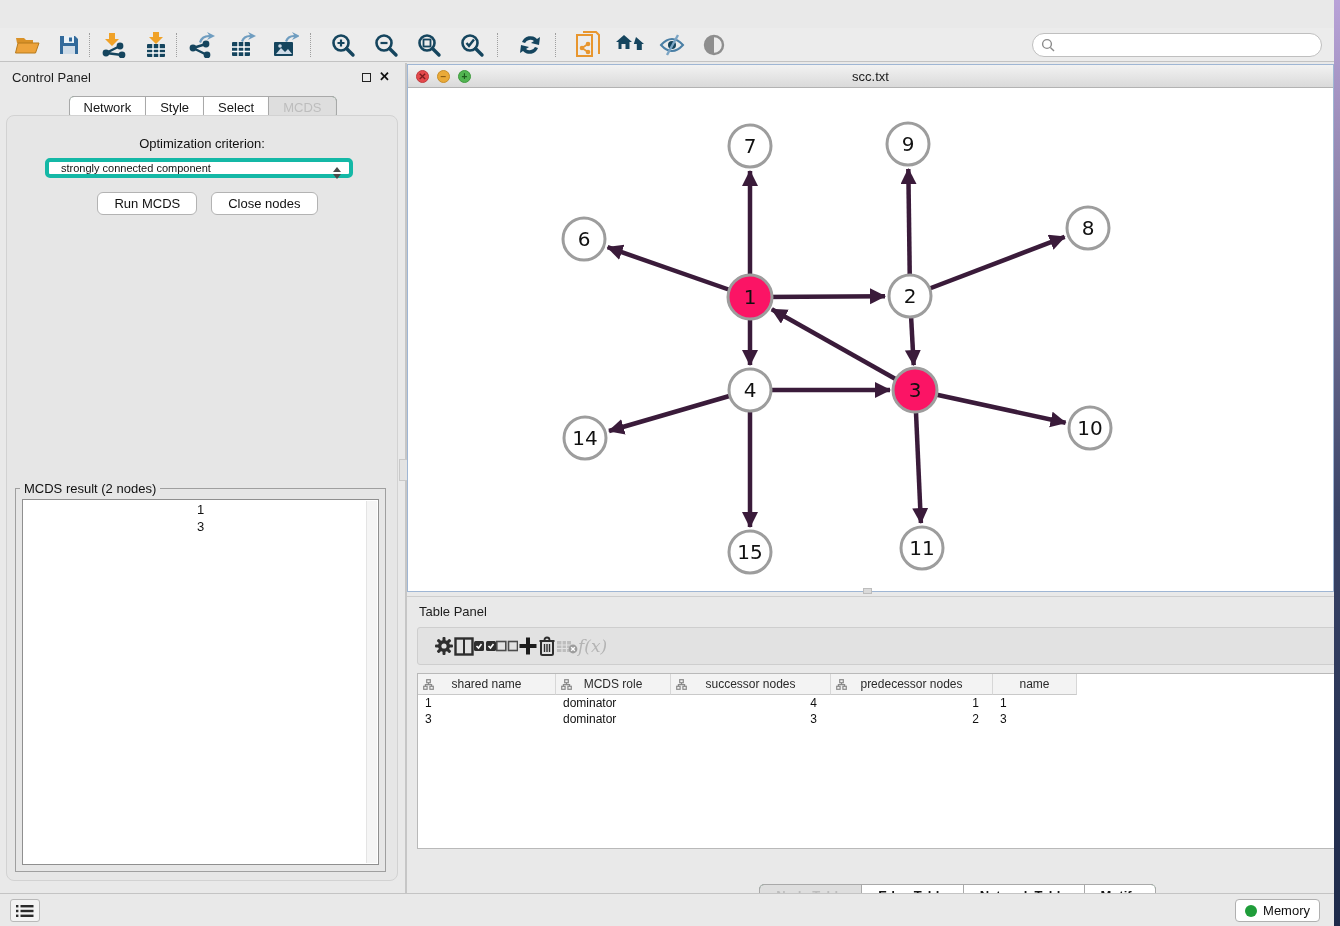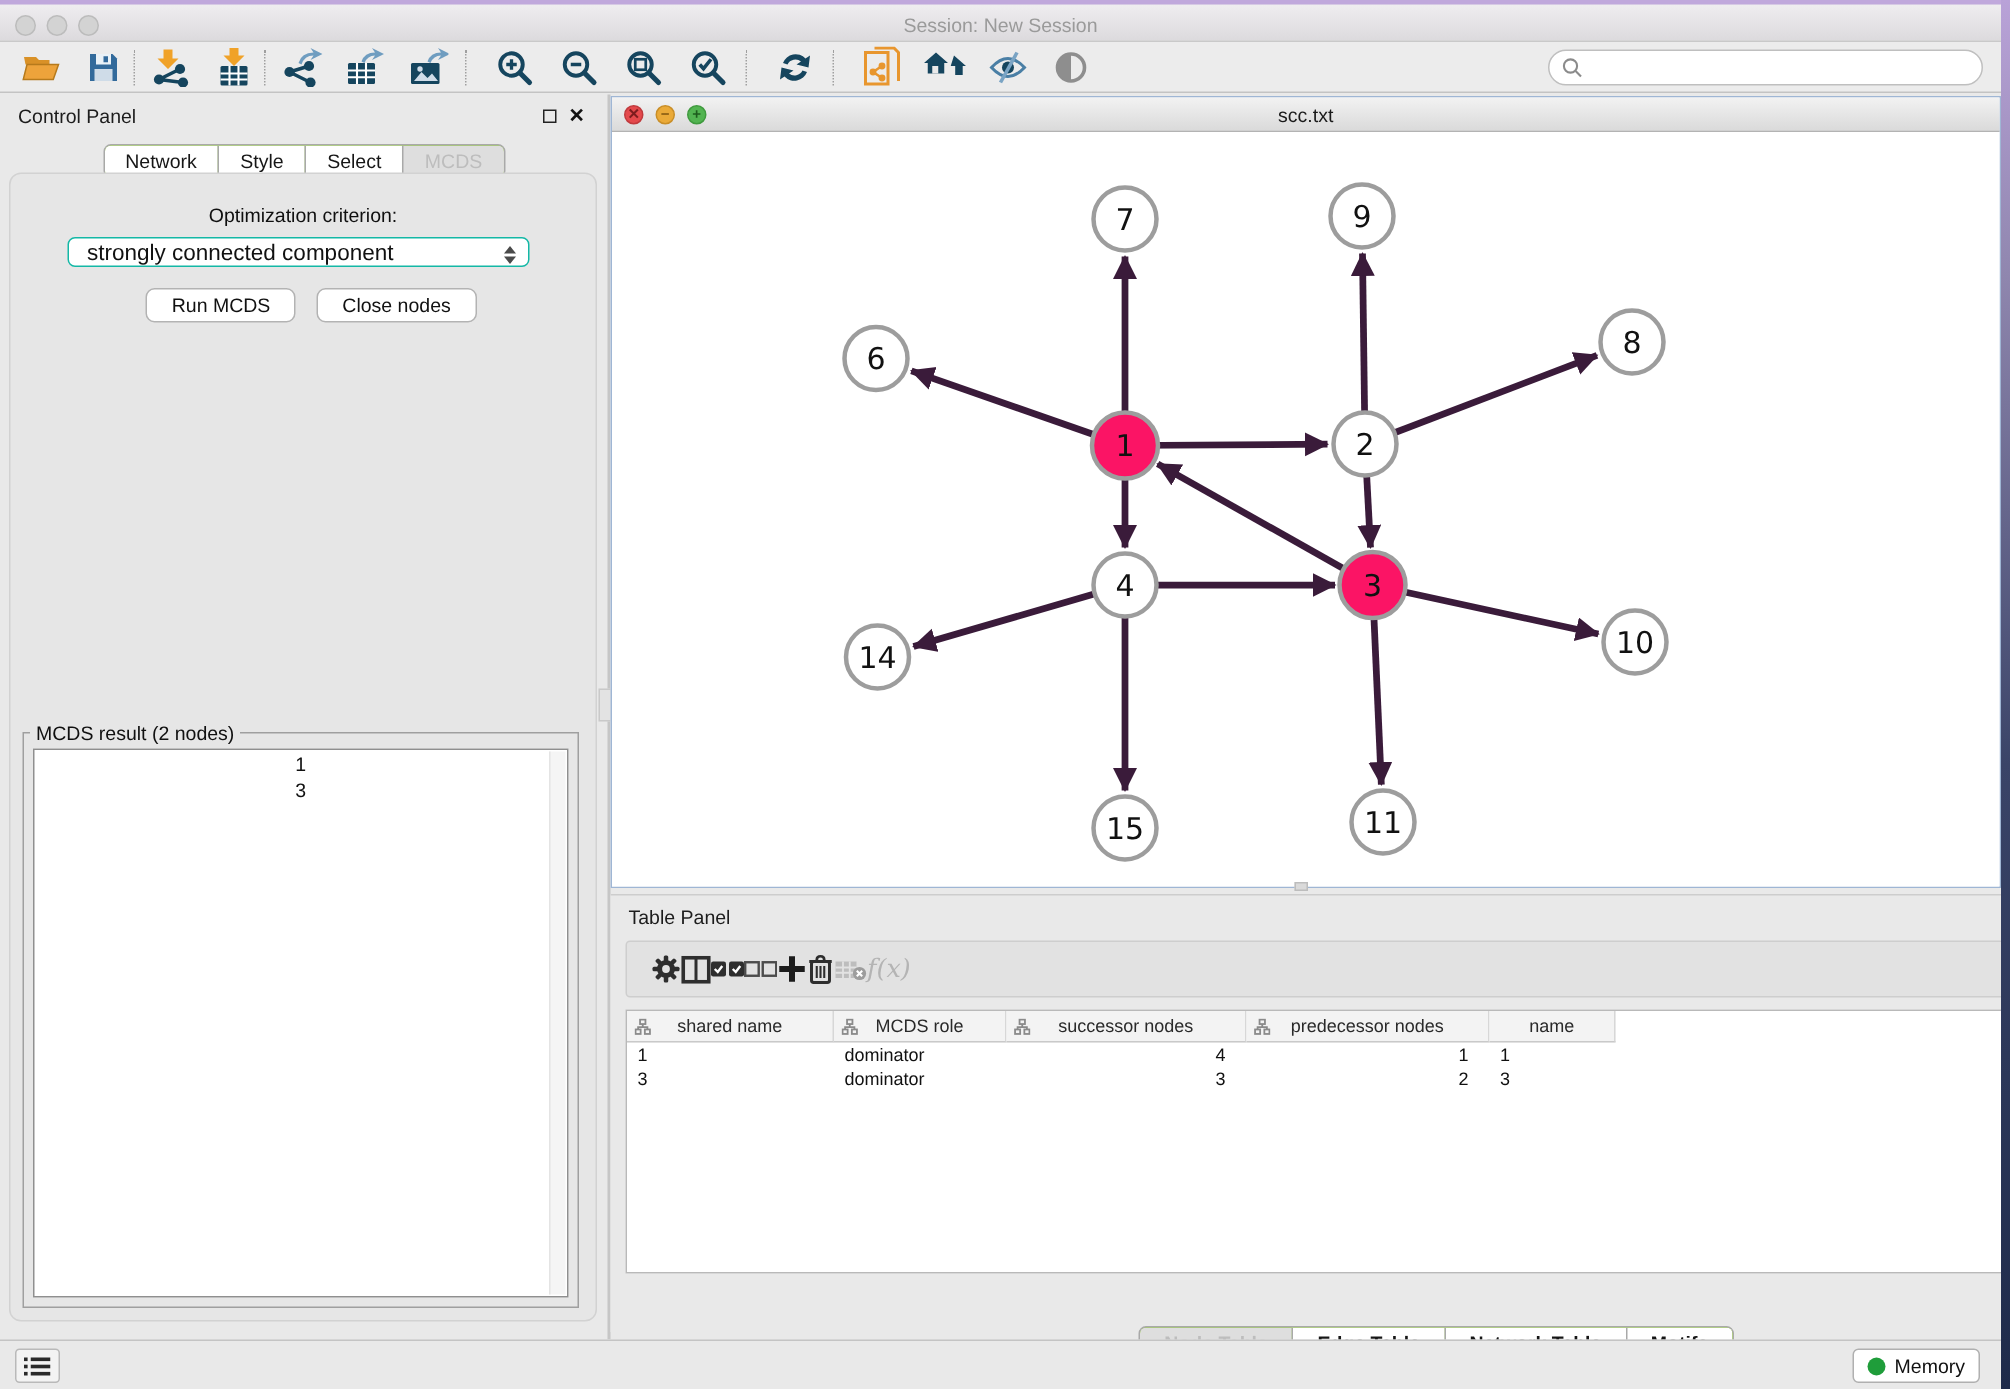--- a/index.html
+++ b/index.html
@@ -26,29 +26,29 @@
     border:1px solid #bfbfbf; border-radius:13px; display:flex; align-items:center; padding-left:8px; }
   .searchbox input { border:none; outline:none; flex:1; font-size:12px; background:transparent; margin-left:5px; }
 
   
   .control-panel { position:absolute; left:0; top:63px; width:405px; height:830px; background:#e9e9e9;padding-left:38px; }
   .panel-head { position:absolute; left:0; top:0; right:0; height:26px; }
   .panel-title { position:absolute; left:12px; top:7px; font-size:13px; color:#1d1d1d; }
   .float-ico { position:absolute; width:9px; height:9px; border:1.5px solid #222; top:10px; }
   .close-ico { position:absolute; top:6px; font-size:13px; font-weight:bold; color:#111; }
   .seg-tabs { position:absolute; display:inline-flex; border:1px solid #a9a9a9; border-radius:5px;
-    overflow:hidden; background:#84cc16; }
+    overflow:hidden; background:#14532d; }
   .seg-tab { padding:3px 14px; font-size:13px; color:#161616; border-left:1px solid #a9a9a9; cursor:default; background:#fff; }
   .seg-tab:first-child { border-left:none; }
   .seg-tab.active { background:#dedede; color:#bdbdbd; }
   .cp-content { position:absolute; left:6px; right:7px; top:52px; bottom:12px; background:#e6e6e6;
     border:1px solid #d2d2d2; border-radius:8px; }
   .opt-label { position:absolute; left:0; right:0; top:20px; text-align:center; font-size:13px; color:#101010; }
   .dropdown { position:absolute; left:38px; right:44px; top:42px; height:20px; background:#fff;
-    border:1px solid #14b8a6; border-radius:5px; display:flex; align-items:center; font-size:15px; color:#111;
+    border:4px solid #14b8a6; border-radius:5px; display:flex; align-items:center; font-size:11px; color:#111;
     padding-left:12px; }
   .dd-stepper { position:absolute; right:6px; top:3px; width:12px; height:16px; display:flex;
     flex-direction:column; align-items:center; justify-content:center; gap:2px; }
   .dd-stepper .up { width:0; height:0; border-left:4px solid transparent; border-right:4px solid transparent; border-bottom:5px solid #4a4a4a; }
   .dd-stepper .down { width:0; height:0; border-left:4px solid transparent; border-right:4px solid transparent; border-top:5px solid #4a4a4a; }
   .btn-row { position:absolute; left:11px; right:0; top:76px; display:flex; justify-content:center; gap:14px; }
   .aqua-btn { background:#fff; border:1px solid #b3b3b3; border-radius:6px; font-size:13px; color:#111;
     padding:3px 16px; font-family:"Liberation Sans", sans-serif; }
   .result-box { position:absolute; left:8px; right:11px; top:372px; bottom:8px;
     border:1px solid #9f9f9f;text-align:center; }
@@ -103,26 +103,20 @@
   .memory-btn { position:absolute; right:14px; top:5px; height:23px; background:#fff; border:1px solid #b0b0b0;
     border-radius:4px; display:flex; align-items:center; gap:6px; padding:0 9px; font-size:13px; color:#111; }
   .mem-dot { width:12px; height:12px; border-radius:50%; background:#1f9d3a; }
 </style>
 </head>
 <body>
 
 <div id="screen">
   <div id="app">
 
-    <div class="titlebar">
-      <span class="tl-dot" style="left:10px"></span>
-      <span class="tl-dot" style="left:31px"></span>
-      <span class="tl-dot" style="left:52px"></span>
-      <div class="win-title">Session: New Session</div>
-    </div>
 
     <div class="toolbar">
       <div class="tbtn">
         <svg width="26" height="24" viewBox="0 0 26 24">
             <path d="M2 5 h8 l2 2 h7 v3 H3 Z" fill="#d99127"></path>
             <path d="M4 10 h21 l-3.5 10 H1.5 Z" fill="#eda33b" stroke="#b67a1c" stroke-width="1"></path>
           </svg>
       </div>
       <div class="tbtn" style="margin-left:8px">
         <svg width="24" height="24" viewBox="0 0 24 24">

